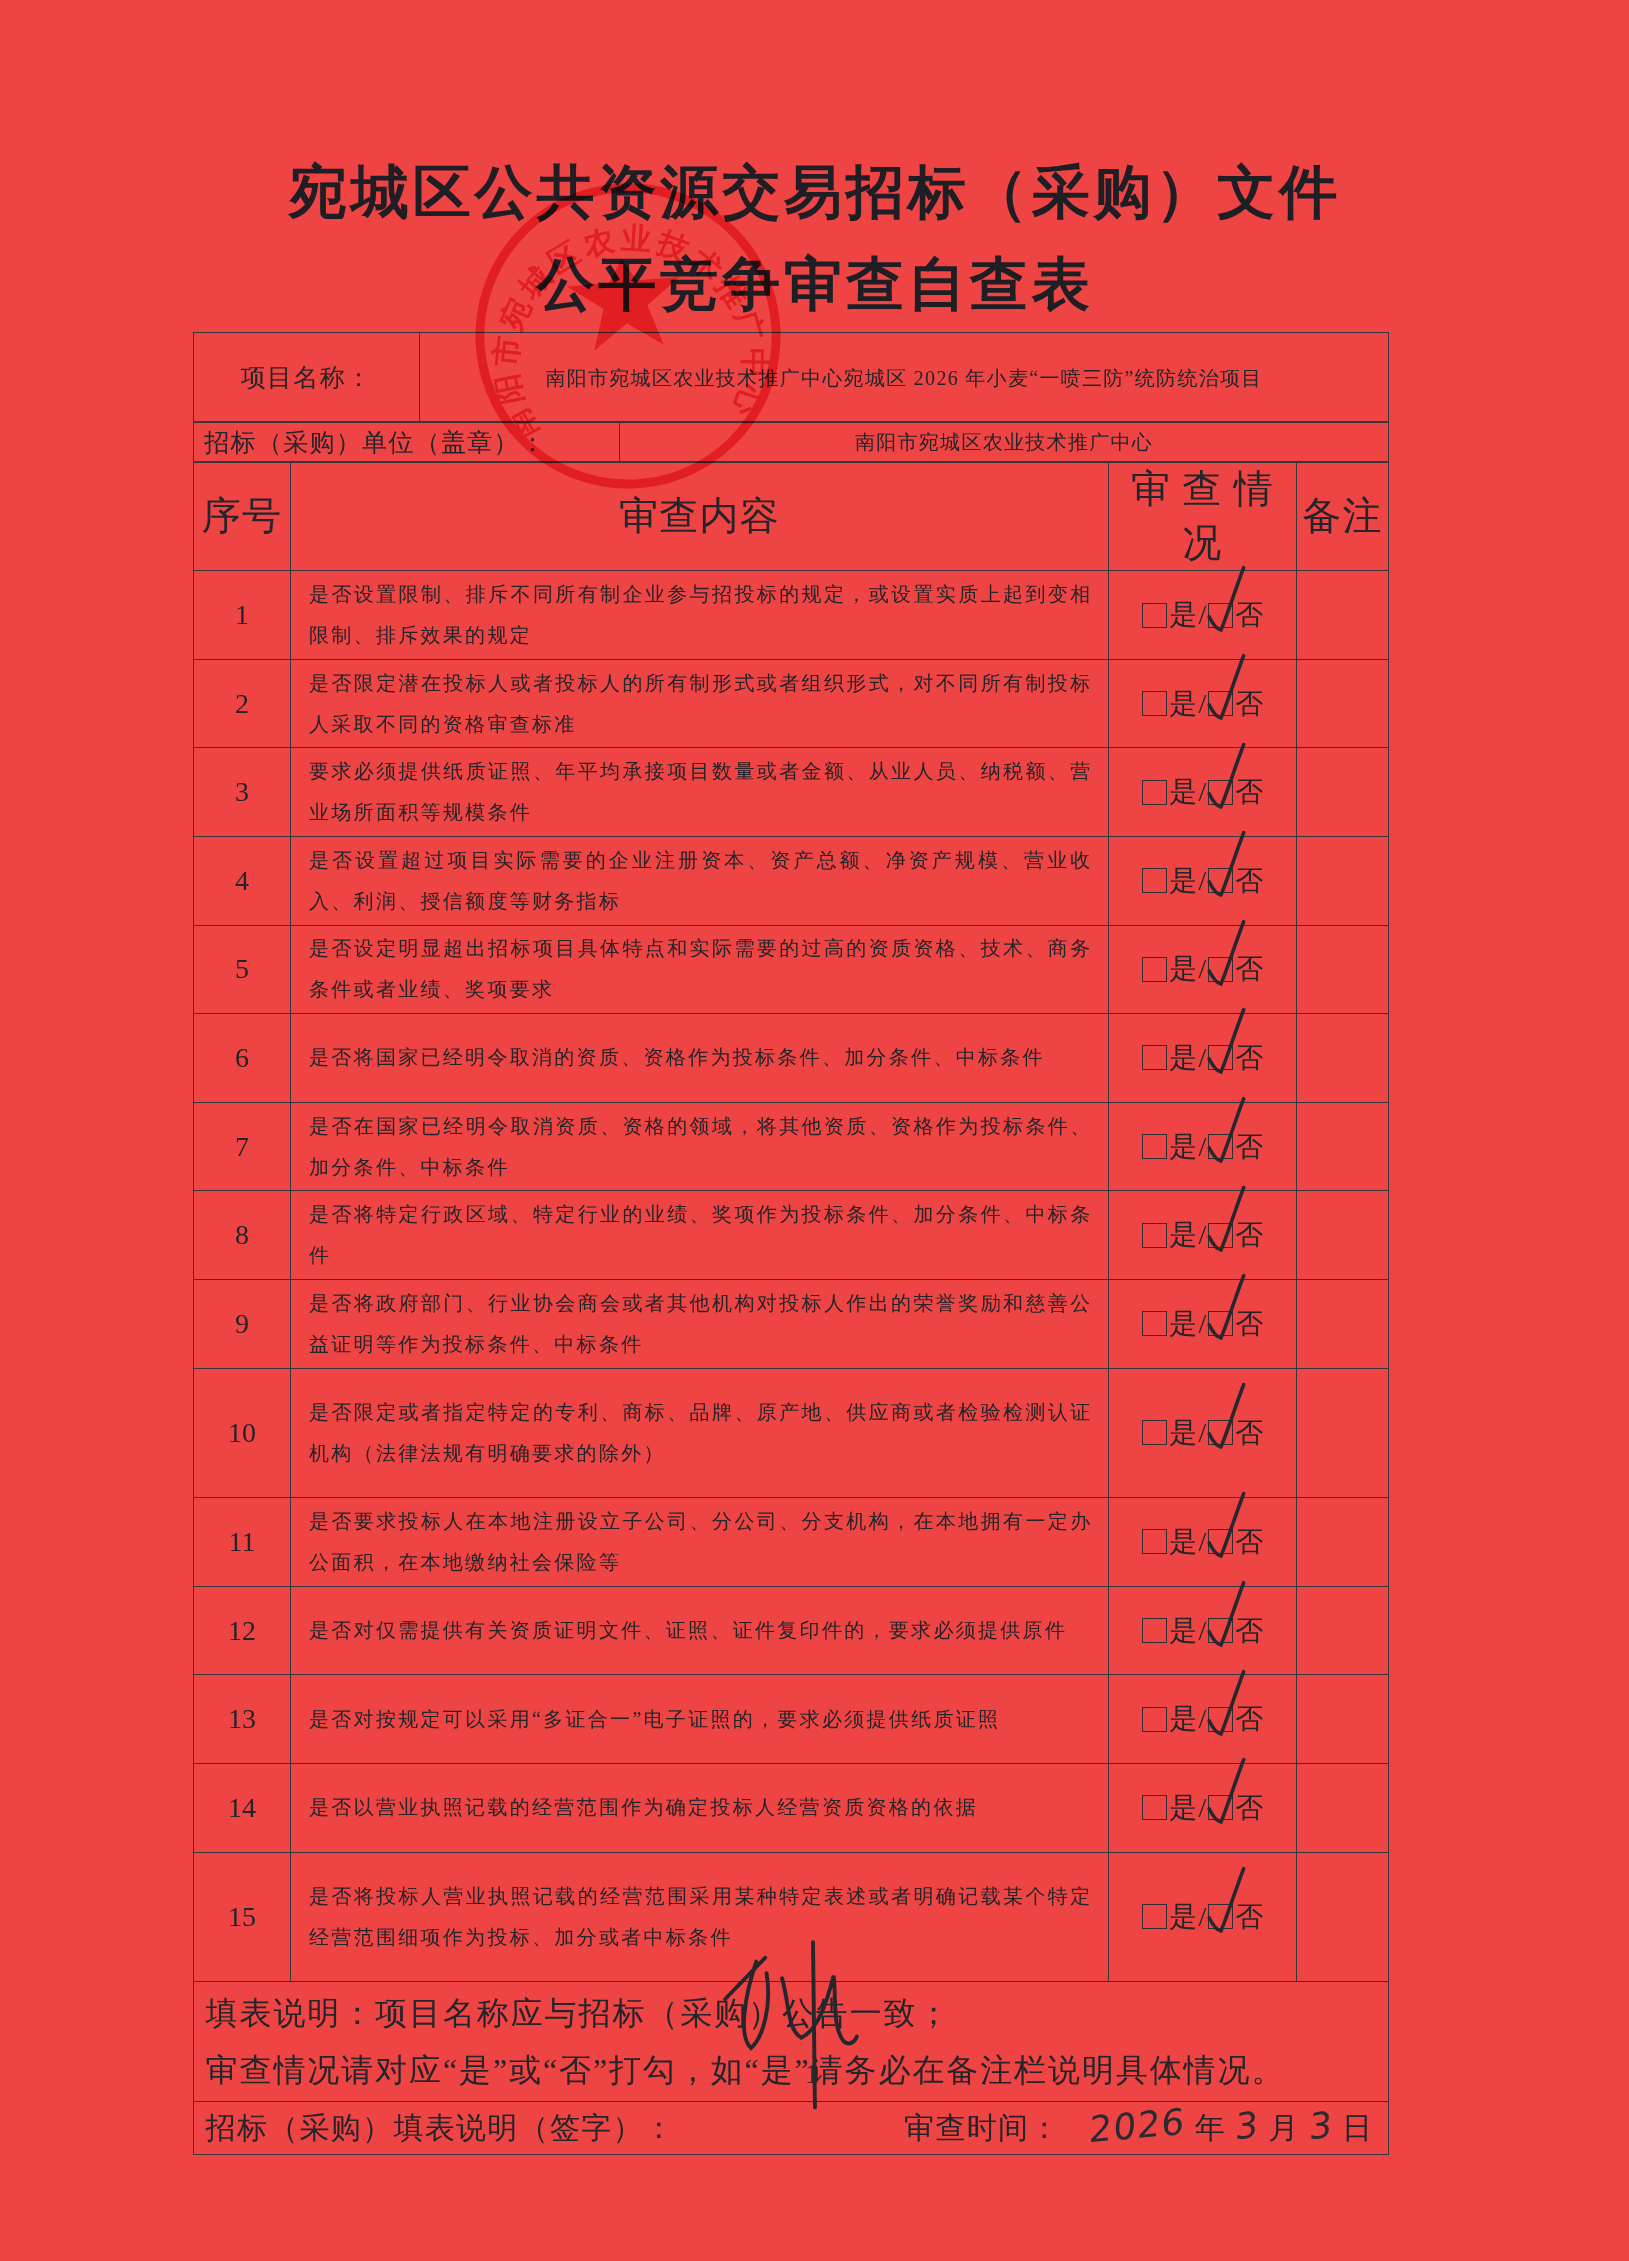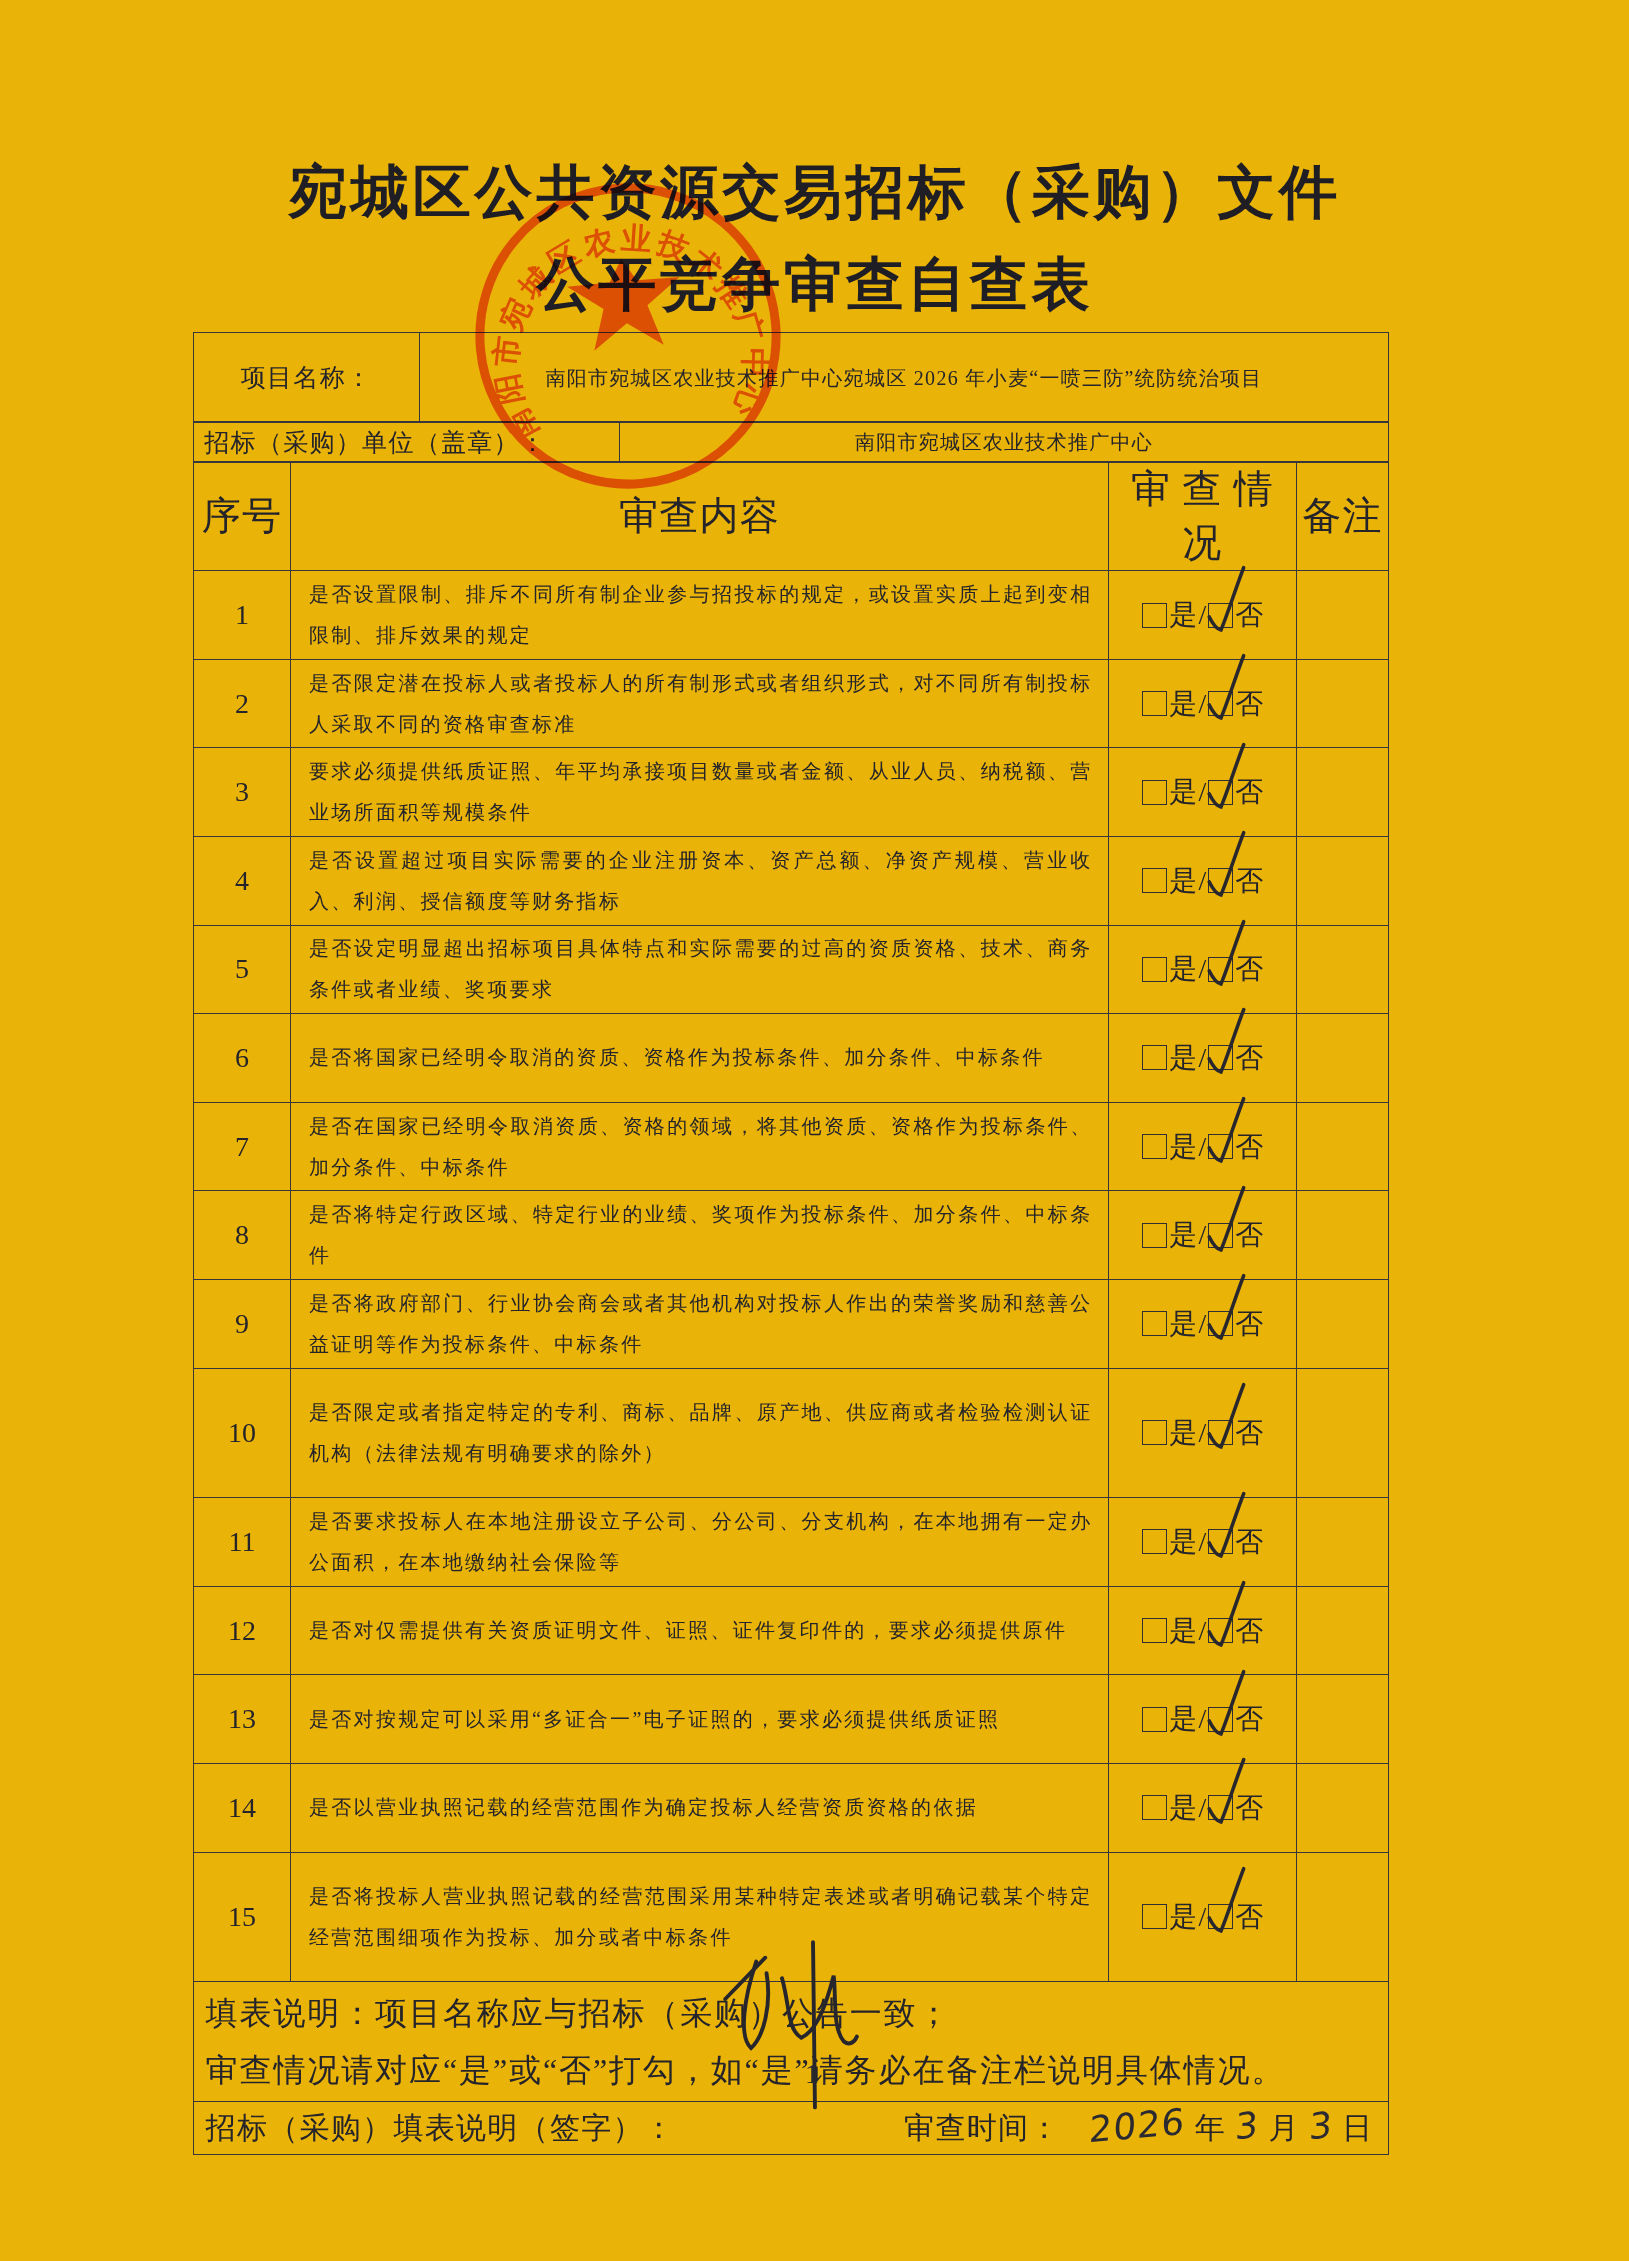--- a/index.html
+++ b/index.html
@@ -1,18 +1,18 @@
 <!DOCTYPE html>
 <html style="font-size:10.3px"><head>
 <meta charset="utf-8">
 <style>
   html,body{margin:0;padding:0;background:#c9cad2;}
   .sheet{
     position:relative;width:1630px;height:2261px;margin:0 auto;
-    background:#eab308;overflow:hidden;
+    background:#ef4444;overflow:hidden;
     font-family:"Liberation Serif","DejaVu Serif",serif;
     color:#24242a;
   }
   
   .title{position:absolute;top:147px;left:0;width:100%;text-align:center;
     font-weight:700;font-size:58px;line-height:92px;letter-spacing:3.9px;color:#1e1e24;}
   
   .form-area{position:absolute;left:193px;top:332px;width:1195px;}
   table{border-collapse:collapse;table-layout:fixed;width:1195px;}
   td{border:1.9px solid #36363c;vertical-align:middle;padding:0;overflow:visible;}

